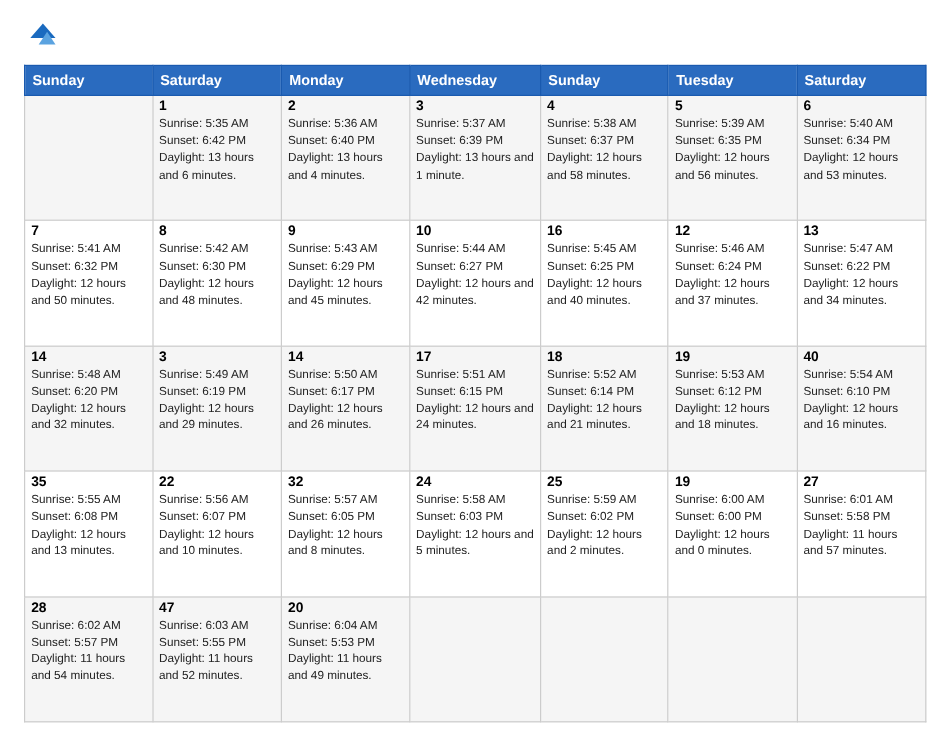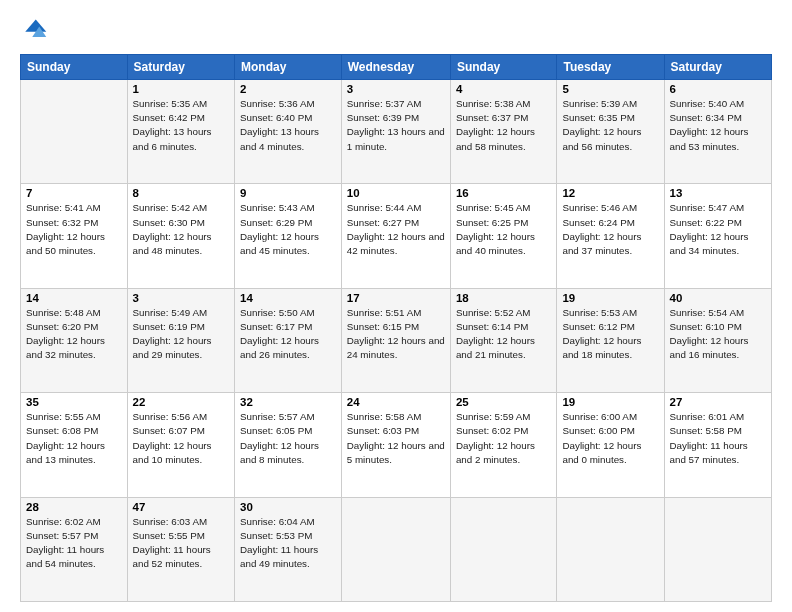--- a/index.html
+++ b/index.html
@@ -243,21 +243,21 @@
         <tr>
           <td>
             <span class="day-num">28</span>
             <div class="day-info">Sunrise: 6:02 AM<br>Sunset: 5:57 PM<br>Daylight: 11 hours and 54 minutes.</div>
           </td>
           <td>
             <span class="day-num">47</span>
             <div class="day-info">Sunrise: 6:03 AM<br>Sunset: 5:55 PM<br>Daylight: 11 hours and 52 minutes.</div>
           </td>
           <td>
-            <span class="day-num">30</span>
+            <span class="day-num">20</span>
             <div class="day-info">Sunrise: 6:04 AM<br>Sunset: 5:53 PM<br>Daylight: 11 hours and 49 minutes.</div>
           </td>
           <td class="empty-cell"></td>
           <td class="empty-cell"></td>
           <td class="empty-cell"></td>
           <td class="empty-cell"></td>
         </tr>
       </tbody>
   </table>
 </div>

